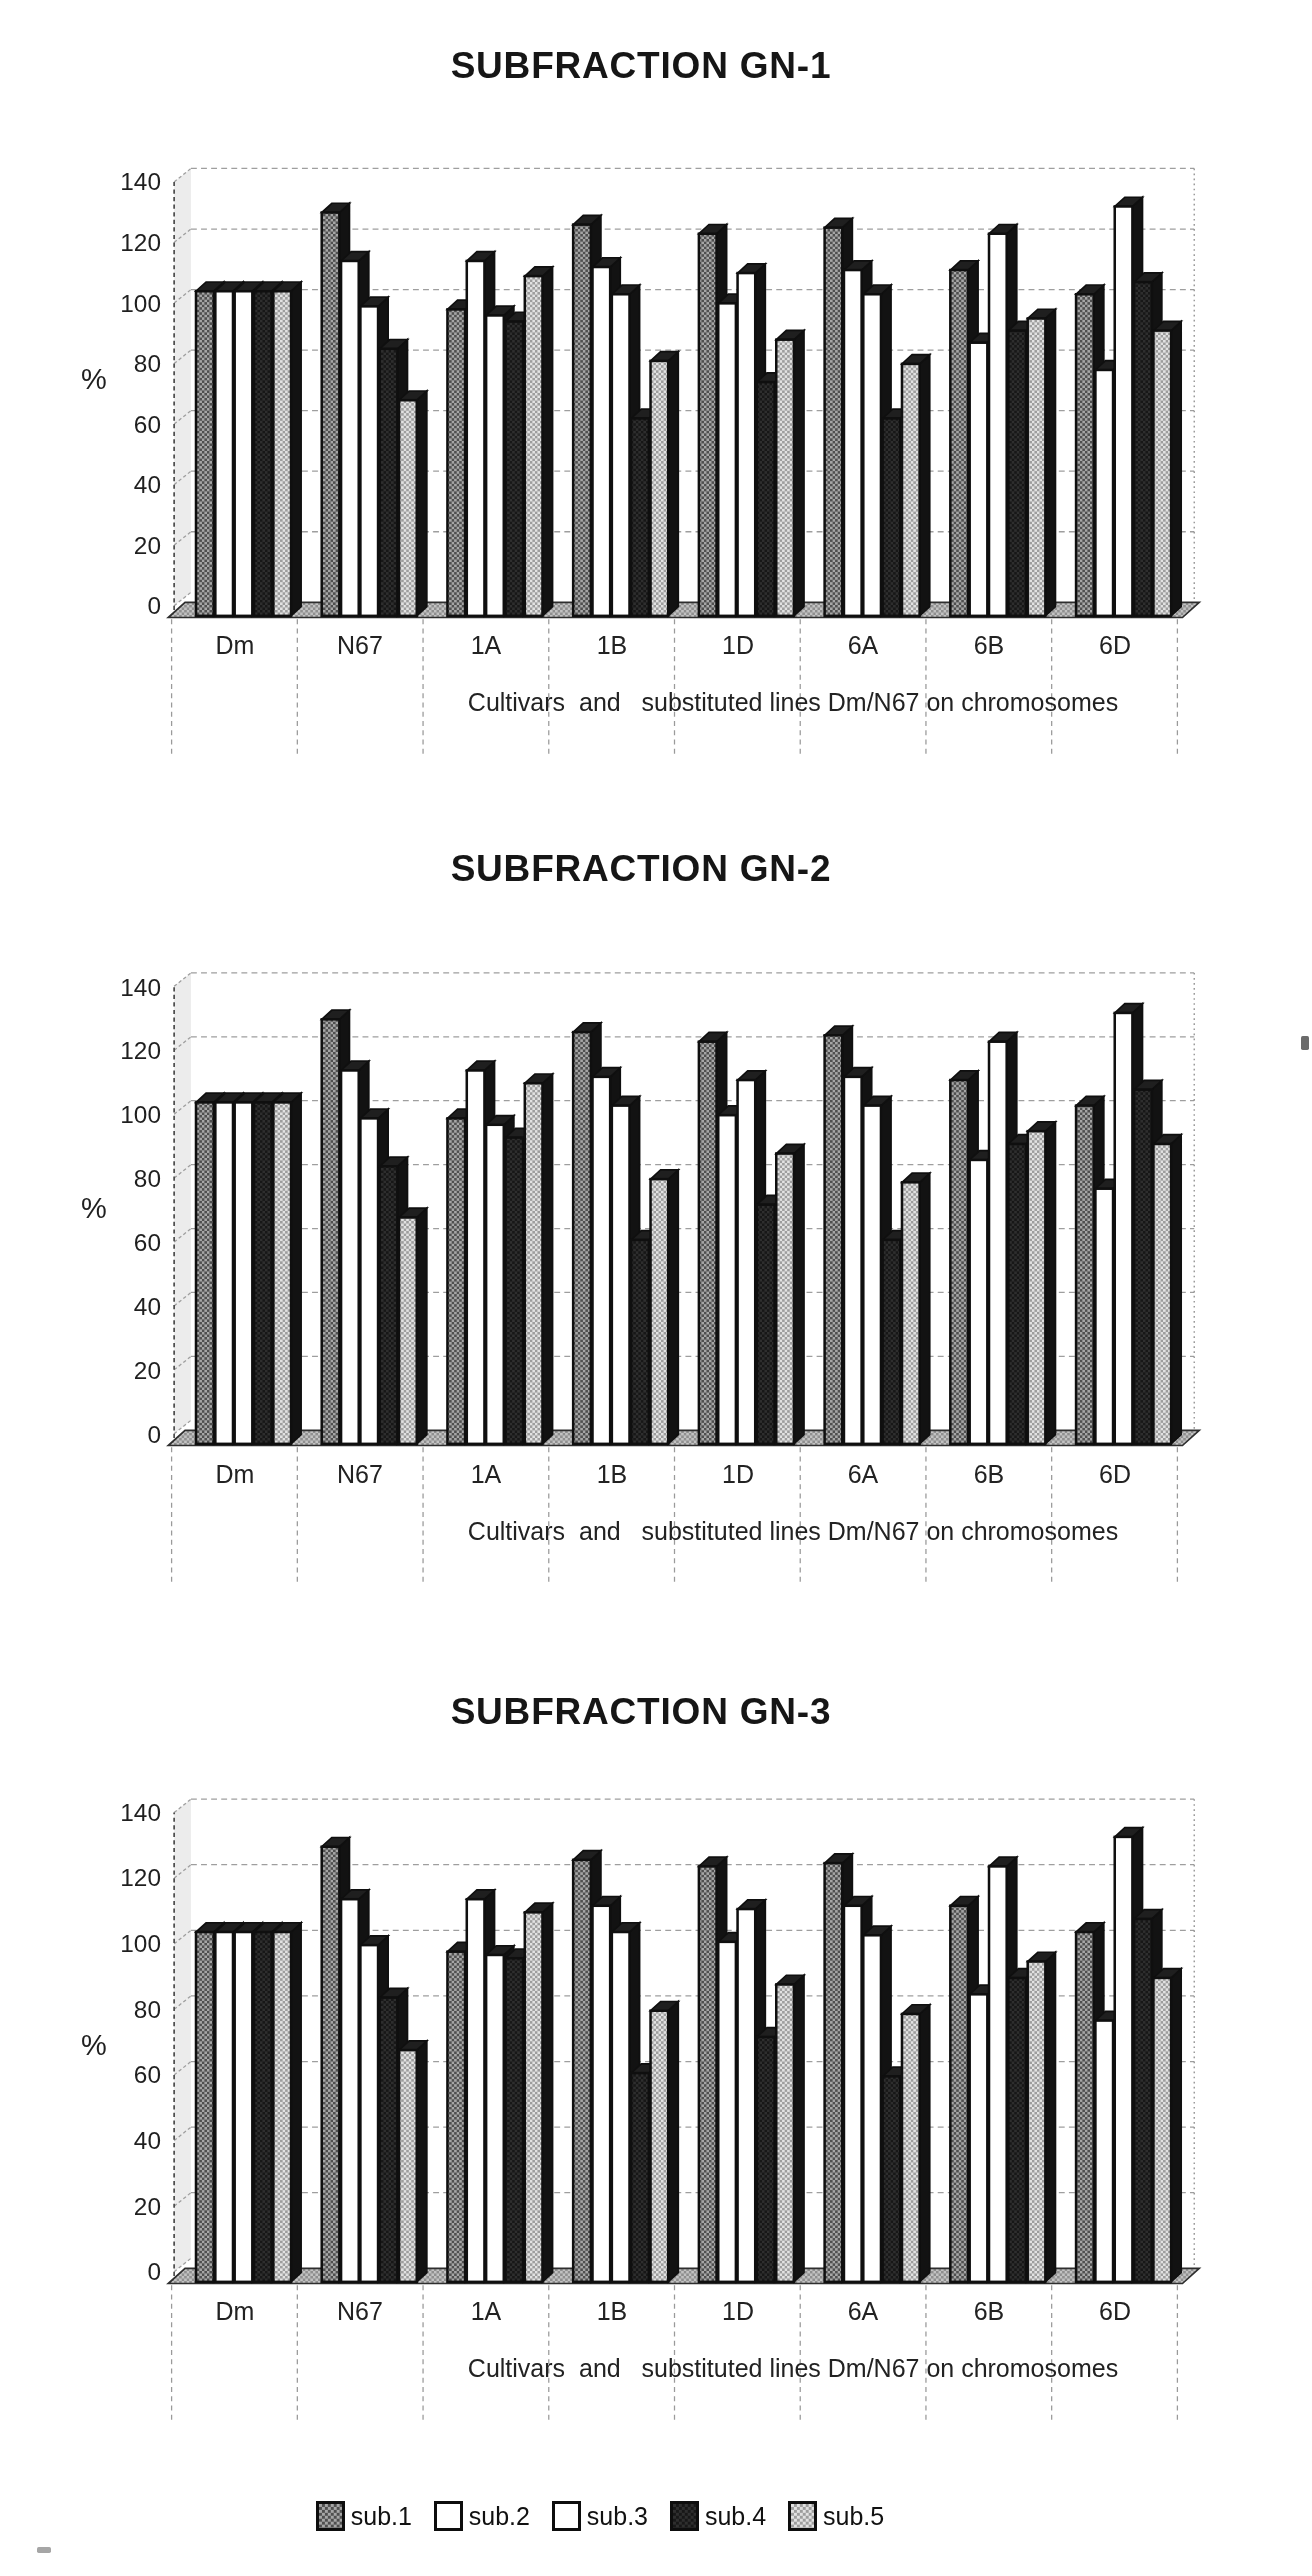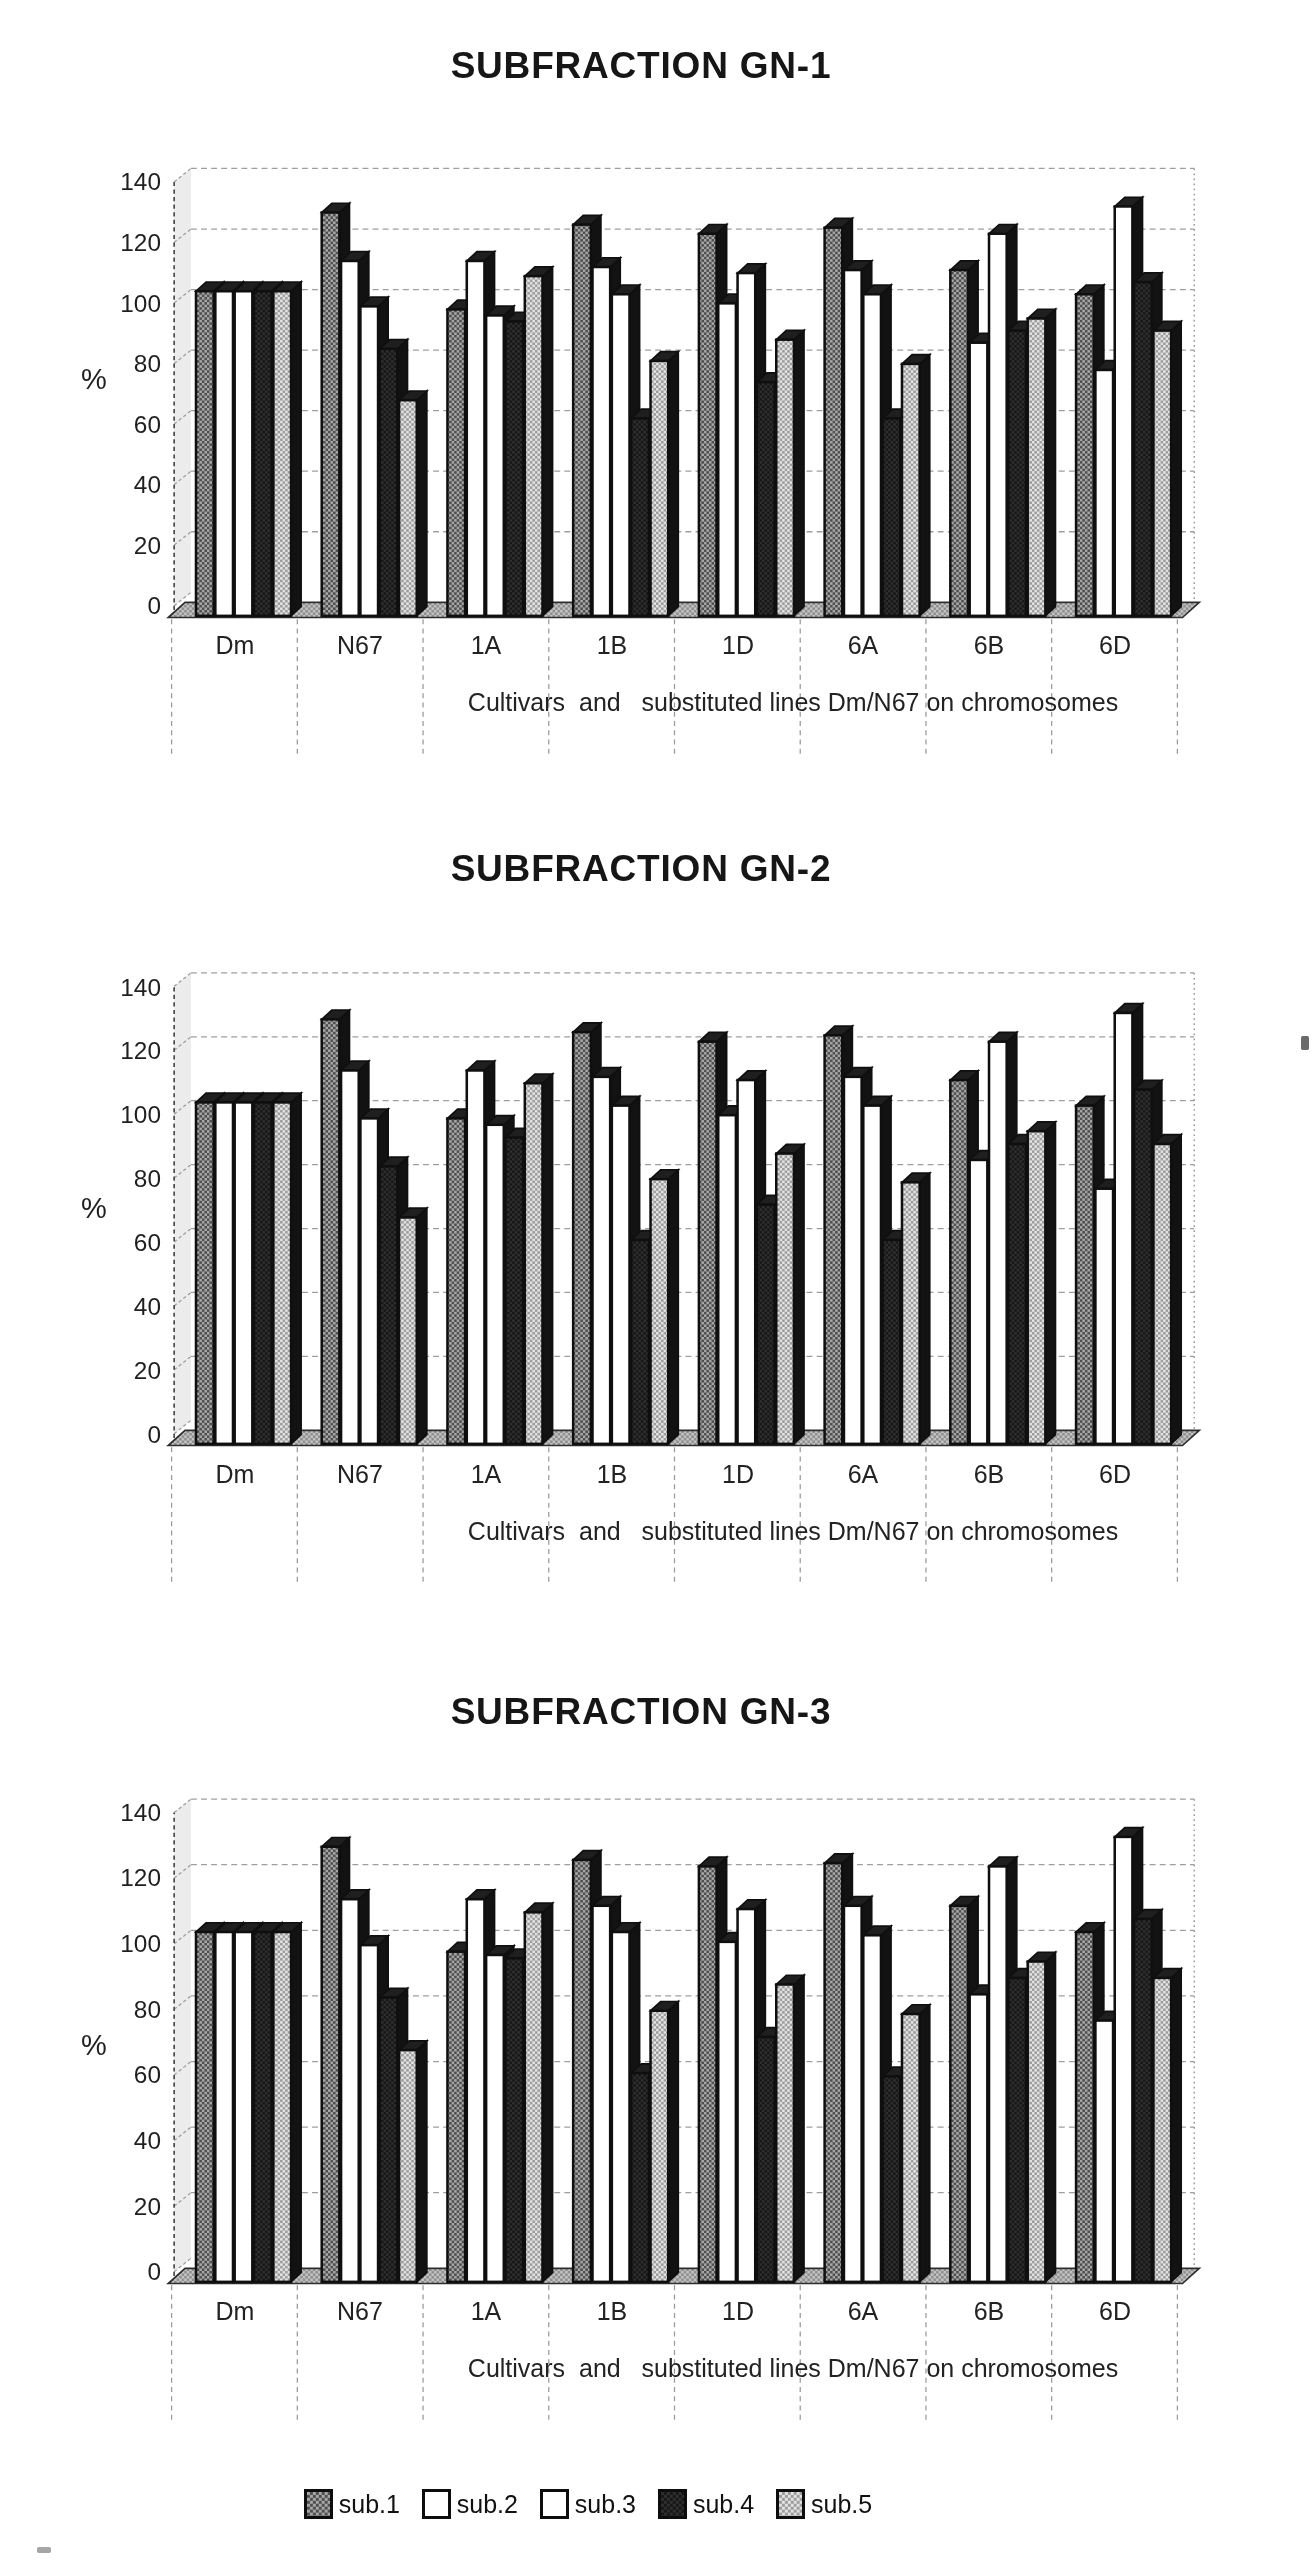--- a/index.html
+++ b/index.html
@@ -25,21 +25,21 @@
     font-size:25px;line-height:29px;color:#222;
   }
   .axis-caption{
     position:absolute;transform:translateX(-50%);white-space:pre;
     font-size:25px;color:#222;
   }
   .pct-label{position:absolute;font-size:29px;color:#1f1f1f;}
   .legend{
     position:absolute;top:2489px;left:0;width:1176px;
     display:flex;justify-content:center;align-items:center;gap:22px;
-    list-style:none;margin:0;padding:0;
+    list-style:none;margin:12px;padding:0;
   }
   .legend li{display:flex;align-items:center;gap:5.9px;}
   .legend .swatch{
     width:23px;height:24.4px;border:3.4px solid #0d0d0d;box-sizing:content-box;
     display:inline-block;
   }
   .legend .lab{font-size:25px;color:#111;}
   .speck{position:absolute;background:#3a3a3a;border-radius:1.7px;}
 </style>
 </head>

